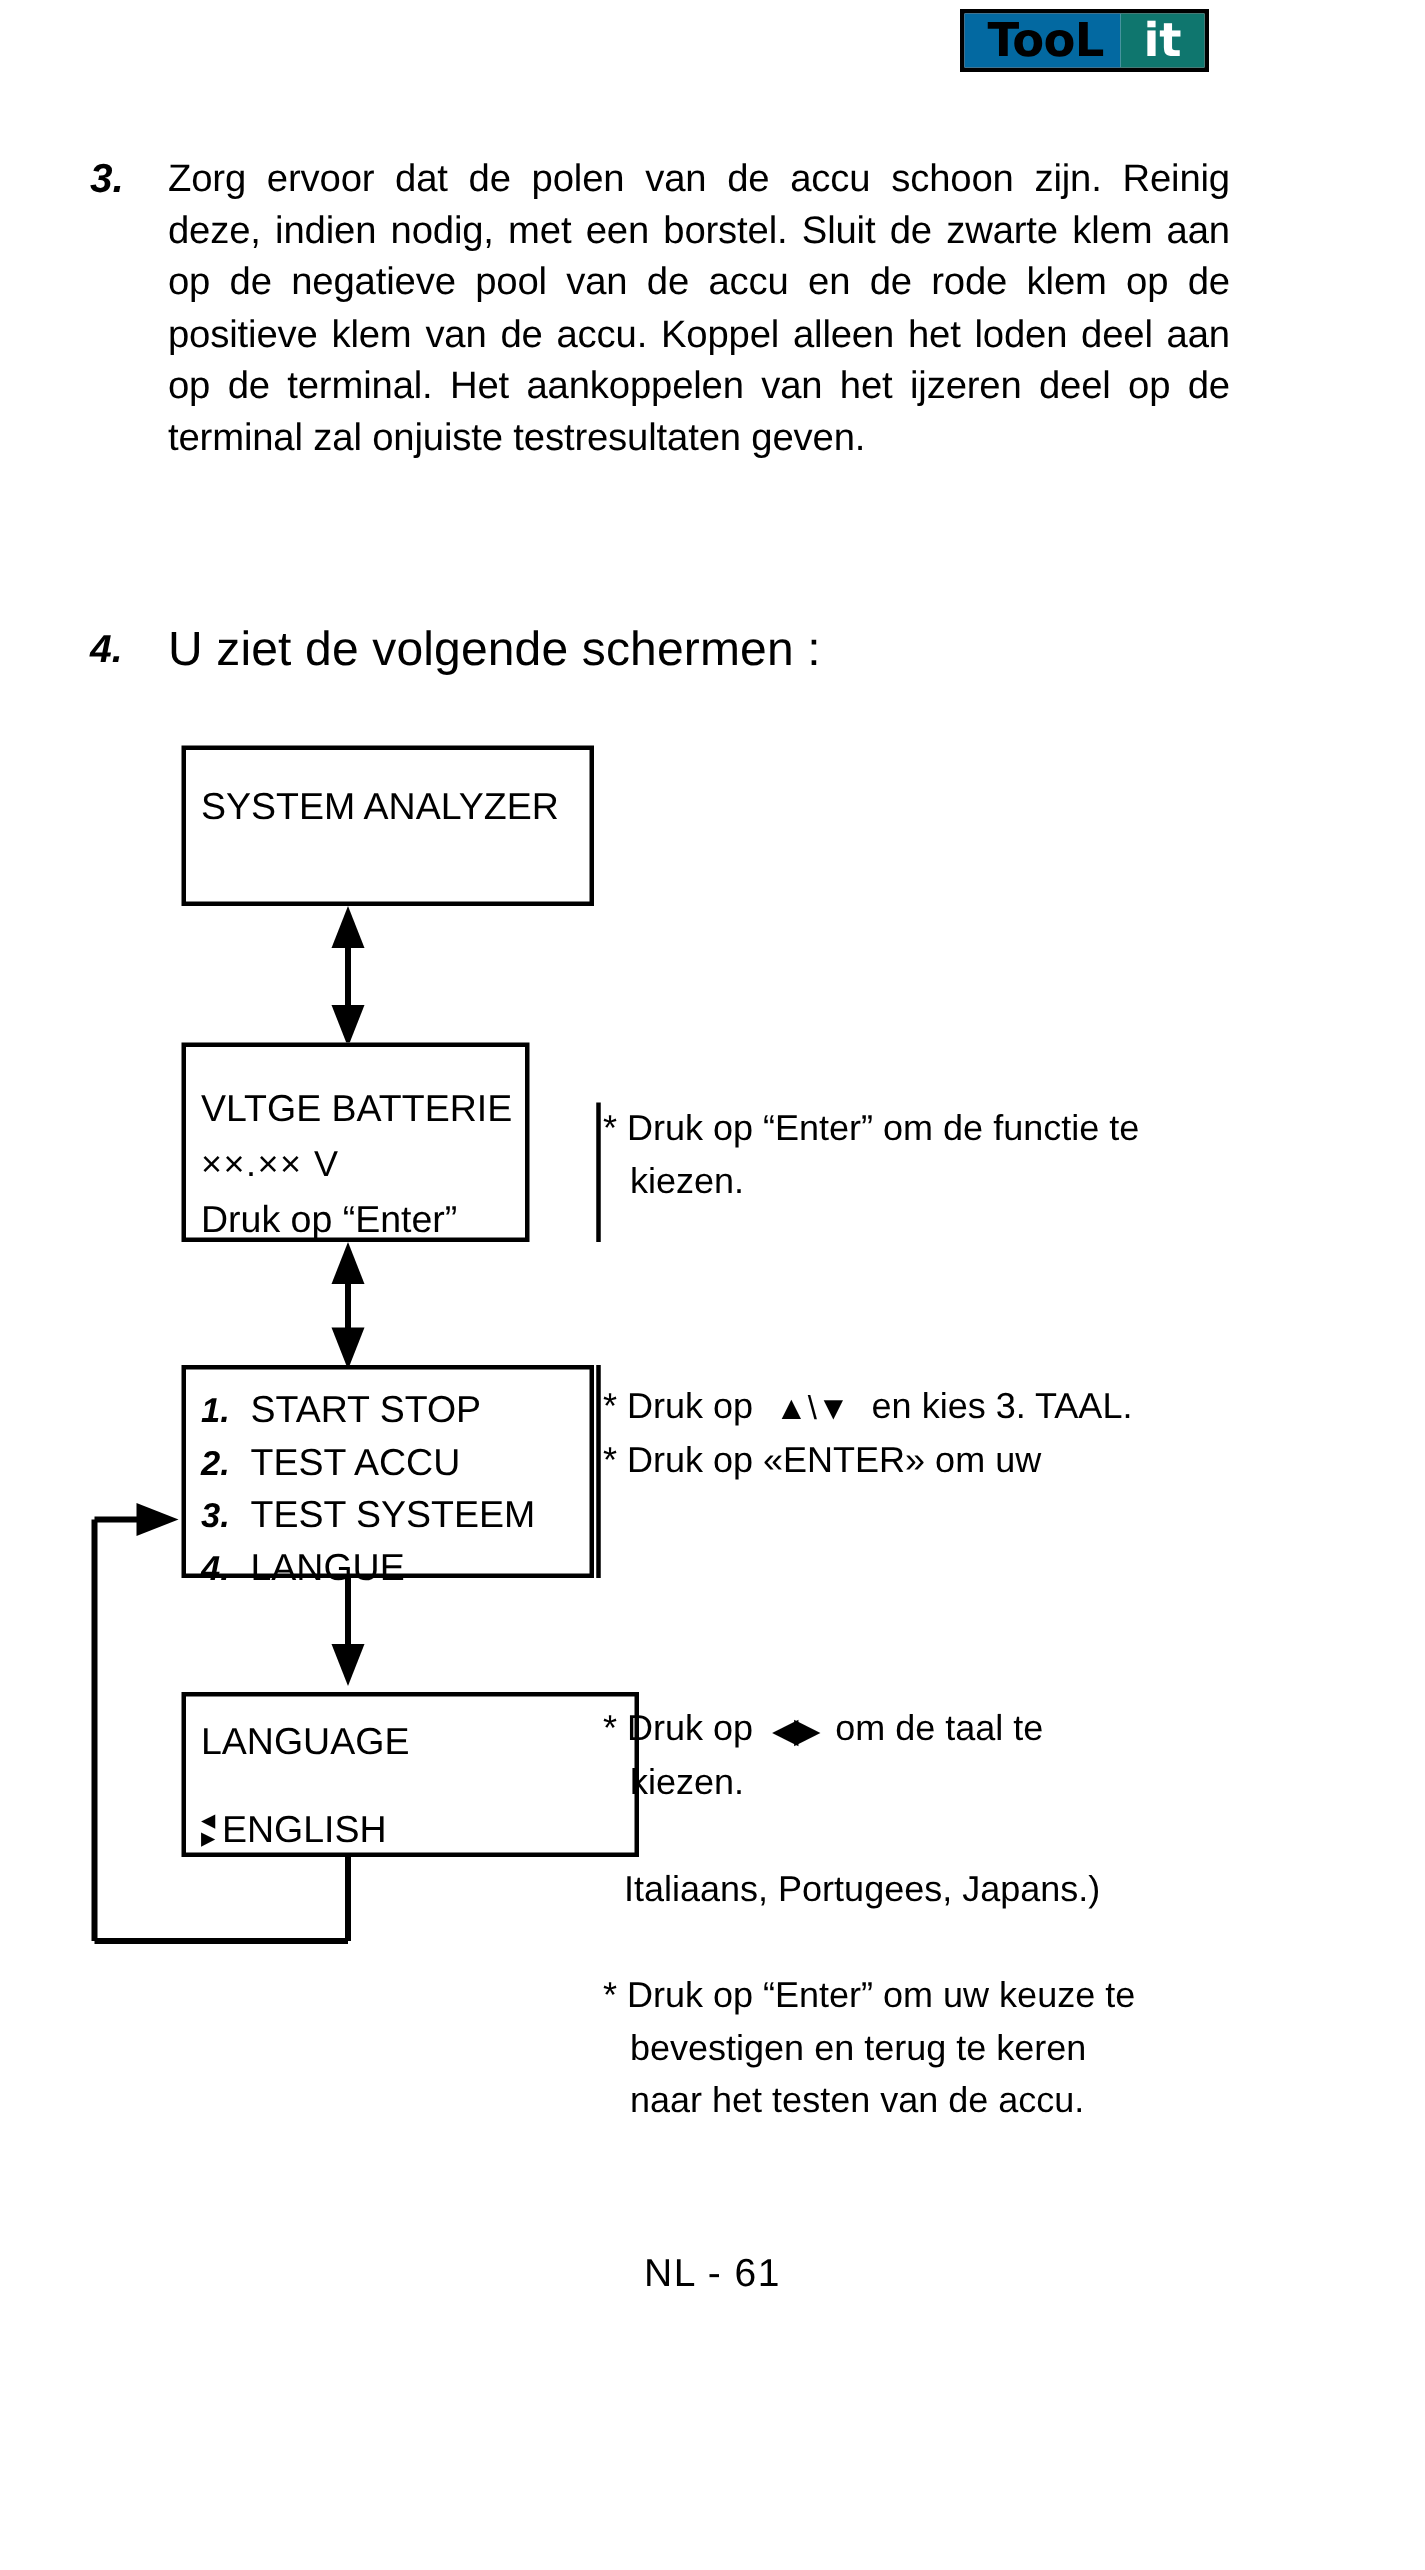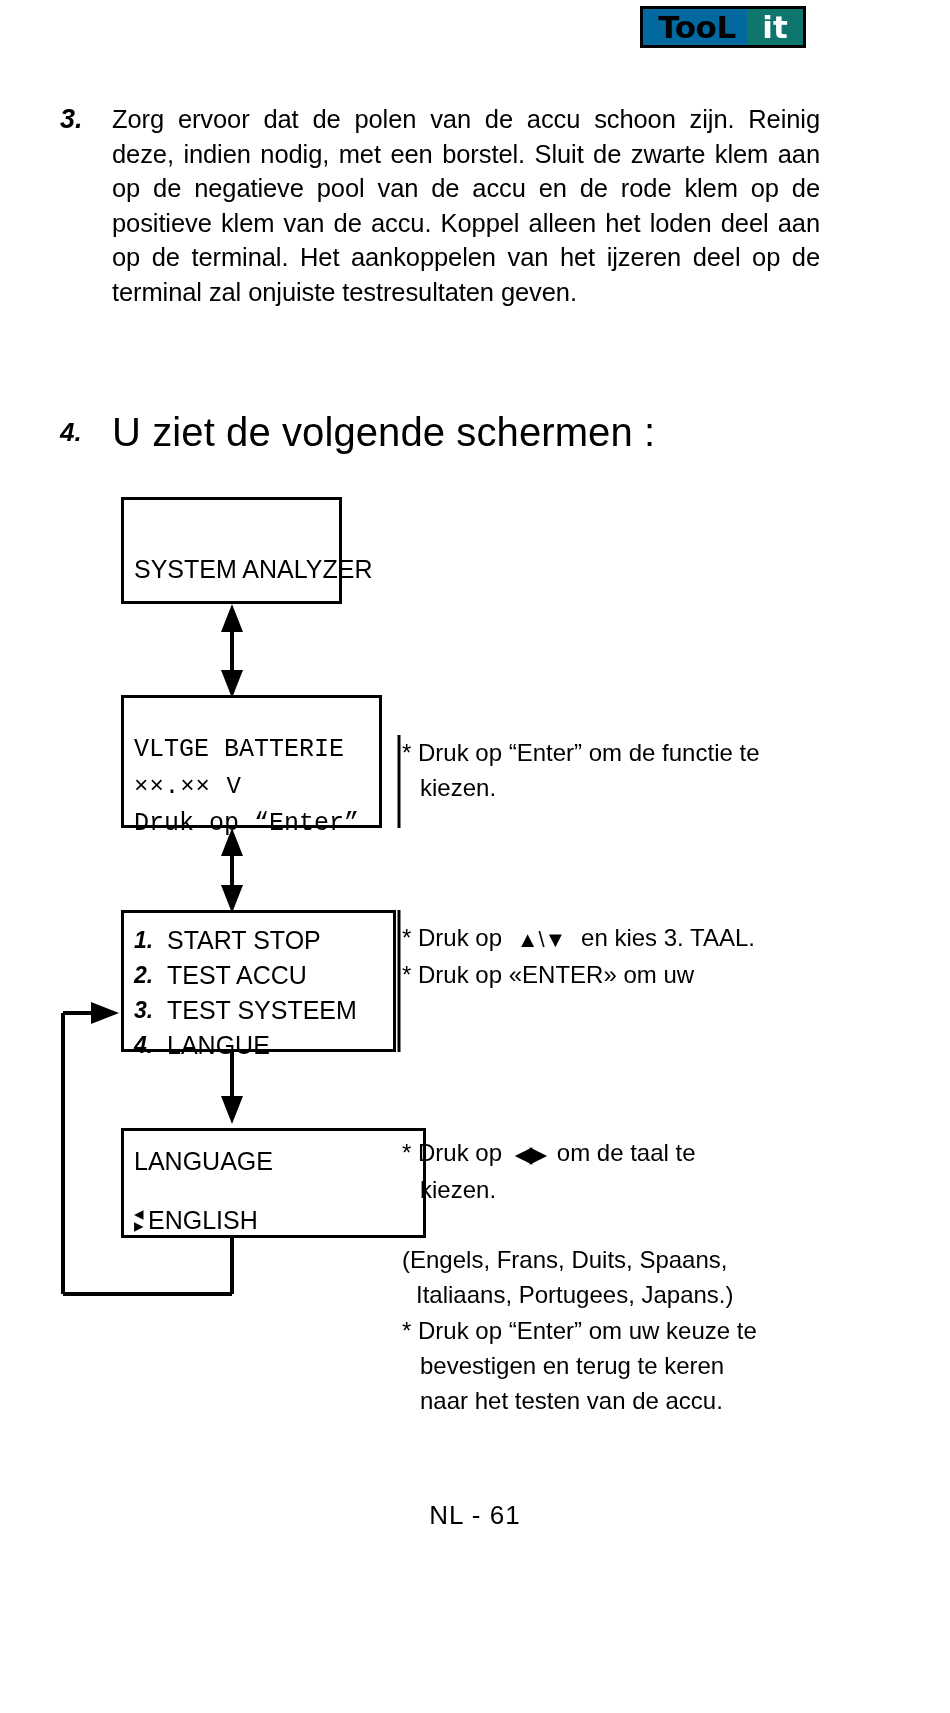--- a/index.html
+++ b/index.html
@@ -74,43 +74,43 @@
     display:flex; align-items:flex-start;
   }
   .head-num {
     flex: 0 0 52px;
     font-weight: bold;
     font-style: italic;
     font-size: 26px;
     line-height: 38px;
   }
   .head-text {
-    font-size: 40px;
+    font-size: 32px;
     line-height: 38px;
     letter-spacing: 0.1px;
   }
 
   
   .diagram { position:absolute; top:0; left:0; width:950px; height:1713px; }
 
   .lcd {
     position:absolute;
     border: 3px solid #000;
     background:#fff;
     padding: 12px 0 0 10px;
   }
   .lcd .line {
     font-size: 25px;
     line-height: 37px;
     white-space: nowrap;
   }
   .lcd .line.small-x { font-size: 24px; letter-spacing: 1px; }
 
-  #lcd-1 { left:121px; top:497px;  width:221px; height:107px; padding-top:51px; }
-  #lcd-2 { left:121px; top:695px;  width:261px; height:133px; padding-top:33px;font-family:Liberation Mono, monospace; }
+  #lcd-1 { left:121px; top:497px;  width:275px; height:107px; padding-top:20px; }
+  #lcd-2 { left:121px; top:695px;  width:232px; height:133px; padding-top:23px; }
   #lcd-3 { left:121px; top:910px;  width:275px; height:142px; padding-top:10px; }
   #lcd-4 { left:121px; top:1128px; width:305px; height:110px; }
 
   .menu-row { display:flex; font-size:25px; line-height:35px; }
   .menu-idx {
     flex: 0 0 33px;
     font-weight: bold;
     font-style: italic;
     font-size: 23px;
   }
@@ -261,21 +261,20 @@
   <div class="note" id="note-3">
     <div class="ln">
       <span>* Druk op</span>
       <span class="tri" style="padding:0 6px;font-size:23px;letter-spacing:-3px;">◀▶</span>
       <span>om de taal te</span>
     </div>
     <div class="ind">kiezen.</div>
   </div>
 
   <div class="note" id="note-4">
-    <div class="ln">(Engels, Frans, Duits, Spaans,</div>
     <div class="ln" style="padding-left:14px;">Italiaans, Portugees, Japans.)</div>
   </div>
 
   <div class="note" id="note-5">
     <div class="ln">* Druk op “Enter” om uw keuze te</div>
     <div class="ln" style="padding-left:18px;">bevestigen en terug te keren</div>
     <div class="ln" style="padding-left:18px;">naar het testen van de accu.</div>
   </div>
 
 </div>

